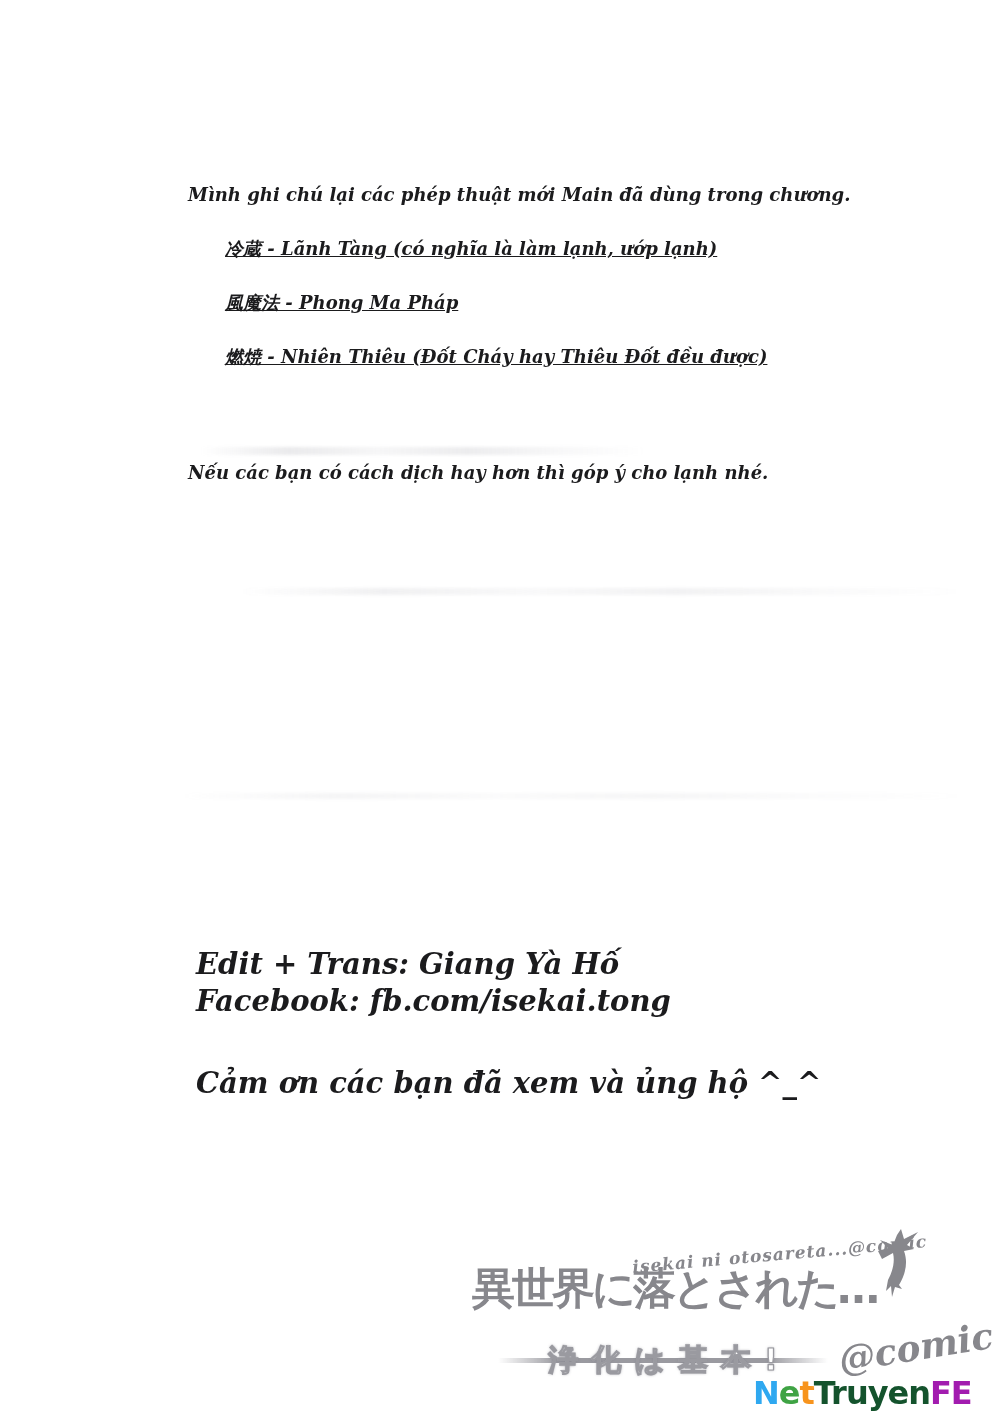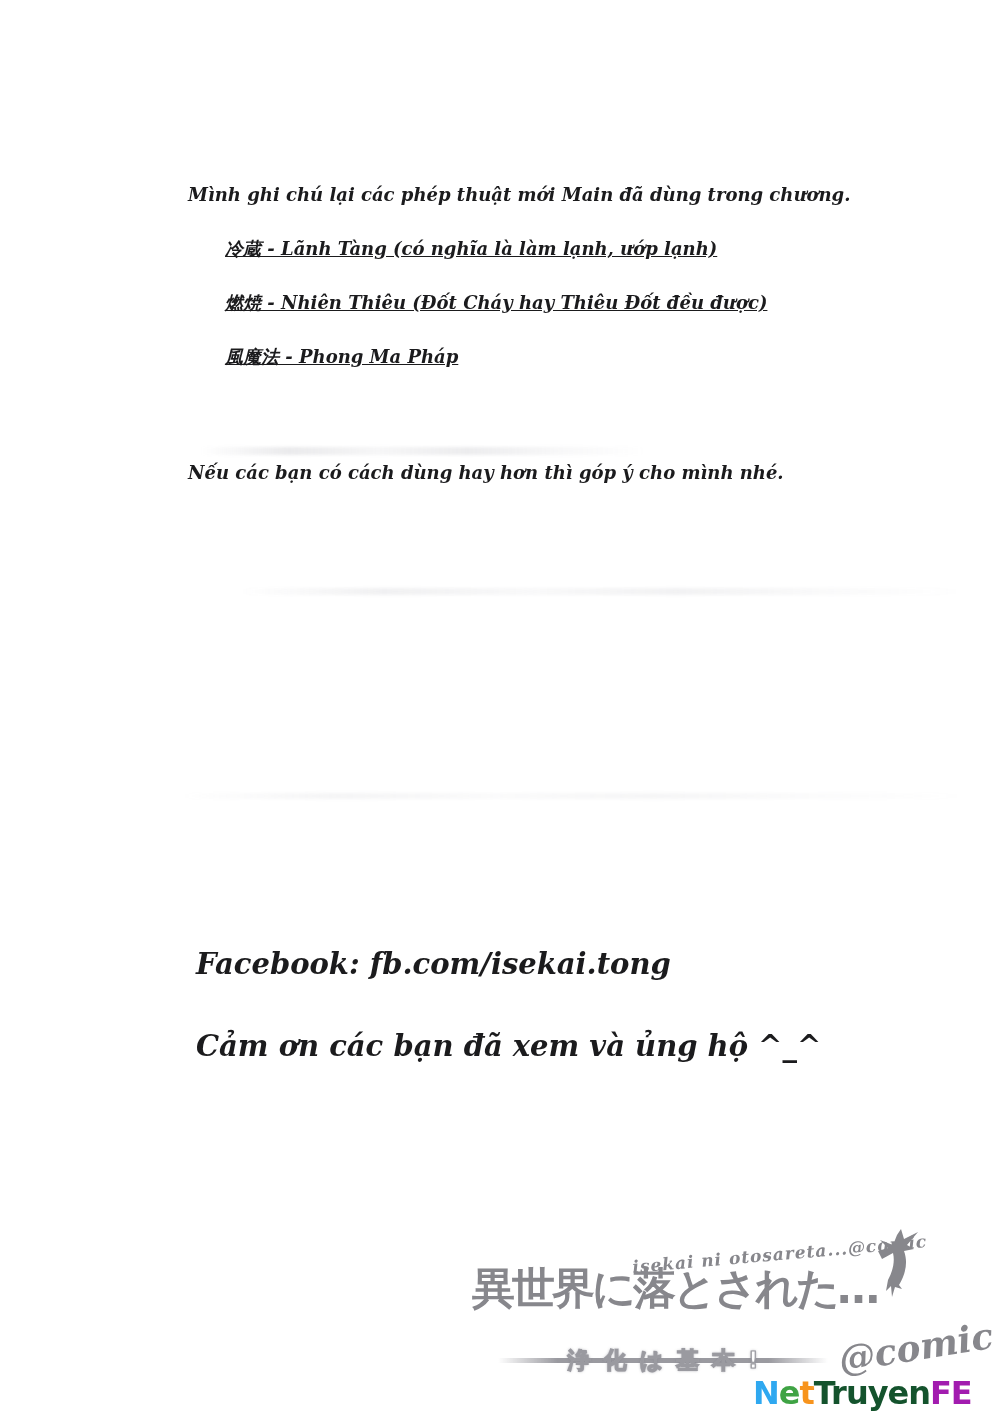--- a/index.html
+++ b/index.html
@@ -66,21 +66,21 @@
     display:flex;align-items:center;justify-content:center;
   }
   .subtitle-bar{
     position:absolute;left:0;top:10px;width:100%;height:5px;
     background:linear-gradient(90deg,transparent,var(--subtitle-bar-gray) 18%,var(--subtitle-bar-gray) 82%,transparent);
     filter:blur(.5px);
   }
   .subtitle-jp{
     position:relative;
     font-family:"DejaVu Sans","Liberation Sans",sans-serif;
-    font-weight:bold;font-size:23px;letter-spacing:13px;
+    font-weight:bold;font-size:30px;letter-spacing:13px;
     color:#ffffff;
     -webkit-text-stroke:1.2px var(--subtitle-bar-gray);
     text-shadow:0 0 3px rgba(130,130,140,.9),0 0 1px #8a8a90;
     white-space:nowrap;padding-left:13px;
   }
   .at-comic{
     position:absolute;left:378px;top:98px;
     font-style:italic;font-weight:bold;
     font-size:36px;color:var(--logo-gray);
     transform:rotate(-9deg);white-space:nowrap;
@@ -94,30 +94,31 @@
   }
 </style>
 </head>
 <body>
 
 <div class="page">
 
   <div class="notes">
     <p>Mình ghi chú lại các phép thuật mới Main đã dùng trong chương.</p>
     <p class="entry">冷蔵 - Lãnh Tàng (có nghĩa là làm lạnh, ướp lạnh)</p>
+    <p class="entry">風魔法 - Phong Ma Pháp</p>
     <p class="entry">燃焼 - Nhiên Thiêu (Đốt Cháy hay Thiêu Đốt đều được)</p>
-    <p class="entry">風魔法 - Phong Ma Pháp</p>
-    <p class="feedback">Nếu các bạn có cách dùng hay hơn thì góp ý cho mình nhé.</p>
+    <p class="feedback">Nếu các bạn có cách dịch hay hơn thì góp ý cho lạnh nhé.</p>
   </div>
 
   <div class="ghost ghost-1"></div>
   <div class="ghost ghost-2"></div>
   <div class="ghost ghost-3"></div>
 
   <div class="credits">
+    <p>Edit + Trans: Giang Yà Hố</p>
     <p>Facebook: fb.com/isekai.tong</p>
     <p class="thanks">Cảm ơn các bạn đã xem và ủng hộ  ^_^</p>
   </div>
 
   <div class="logo">
     <div class="script-caption">isekai ni otosareta...@comic</div>
     <svg class="bird" viewBox="0 0 46 74" aria-hidden="true">
       <path fill="#87878c" d="M25 1 L28 11 L42 4 L31 17 L38 21 L28 23
                C32 34 30 45 23 57 L26 61 L19 59 L16 69 L15 58 L10 63 L12 52
                C17 43 19 33 17 25 L6 31 L2 23 L12 20 L4 12 L17 17 L21 7 Z"></path>

